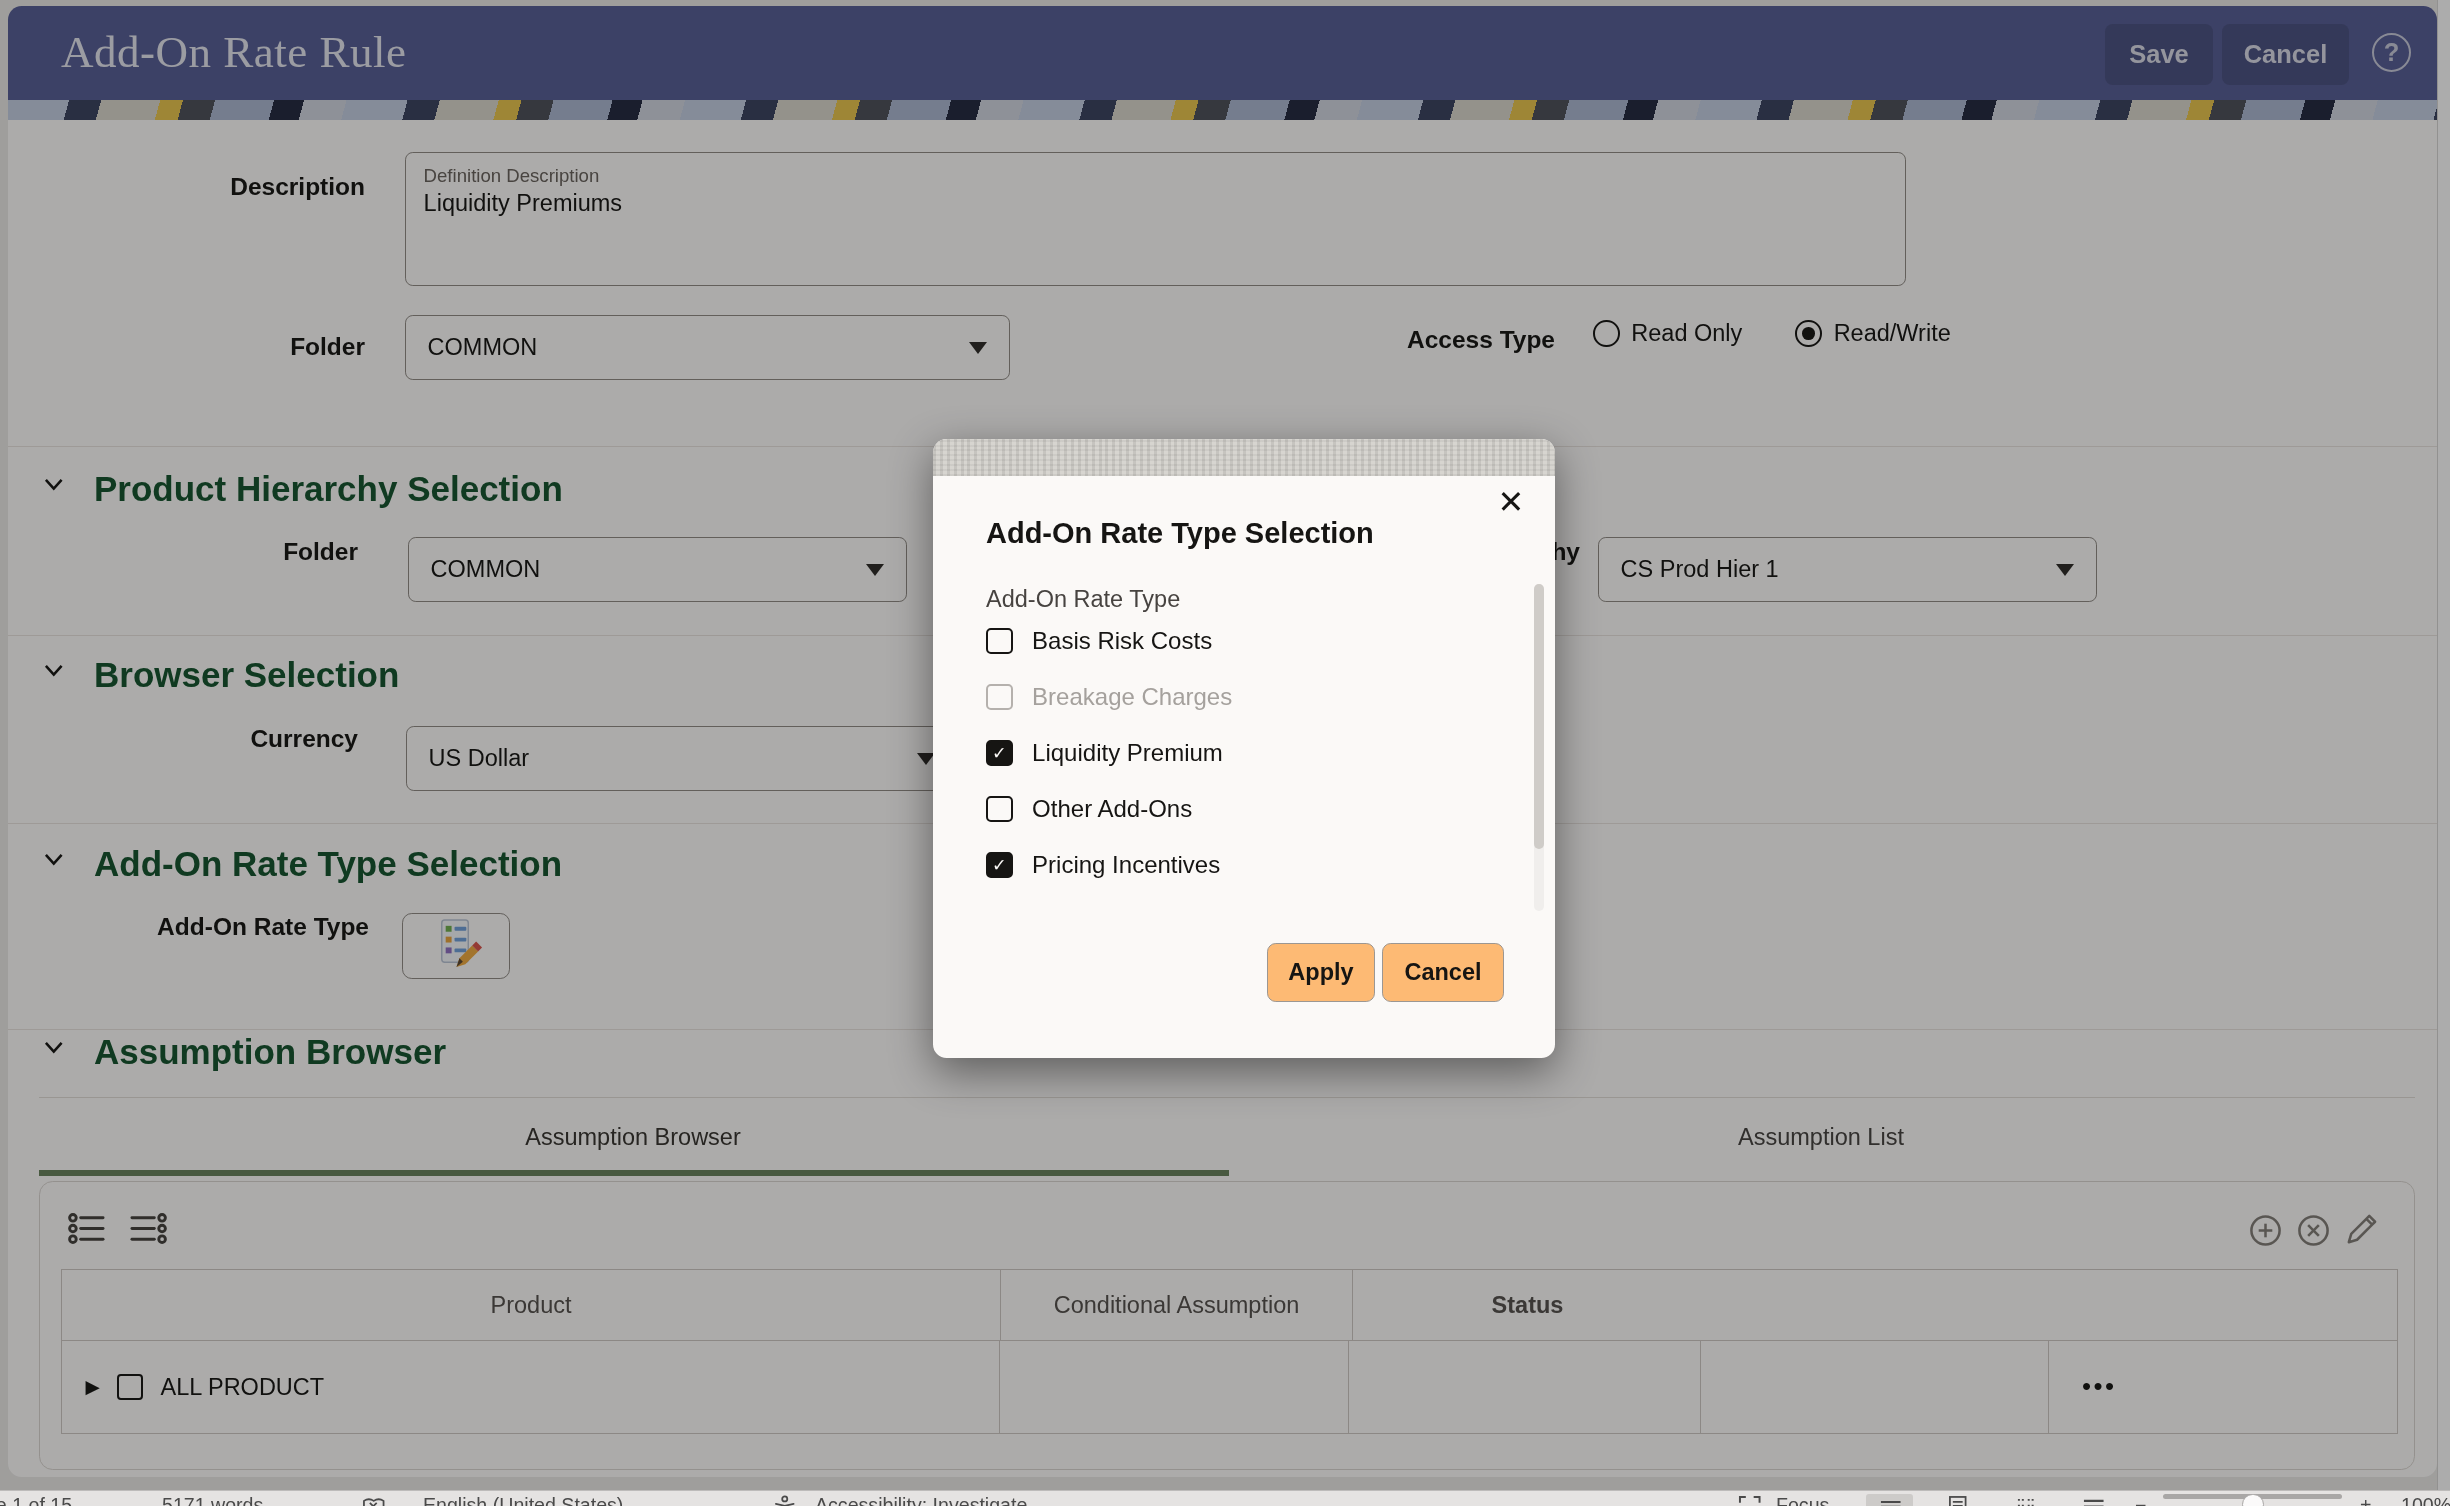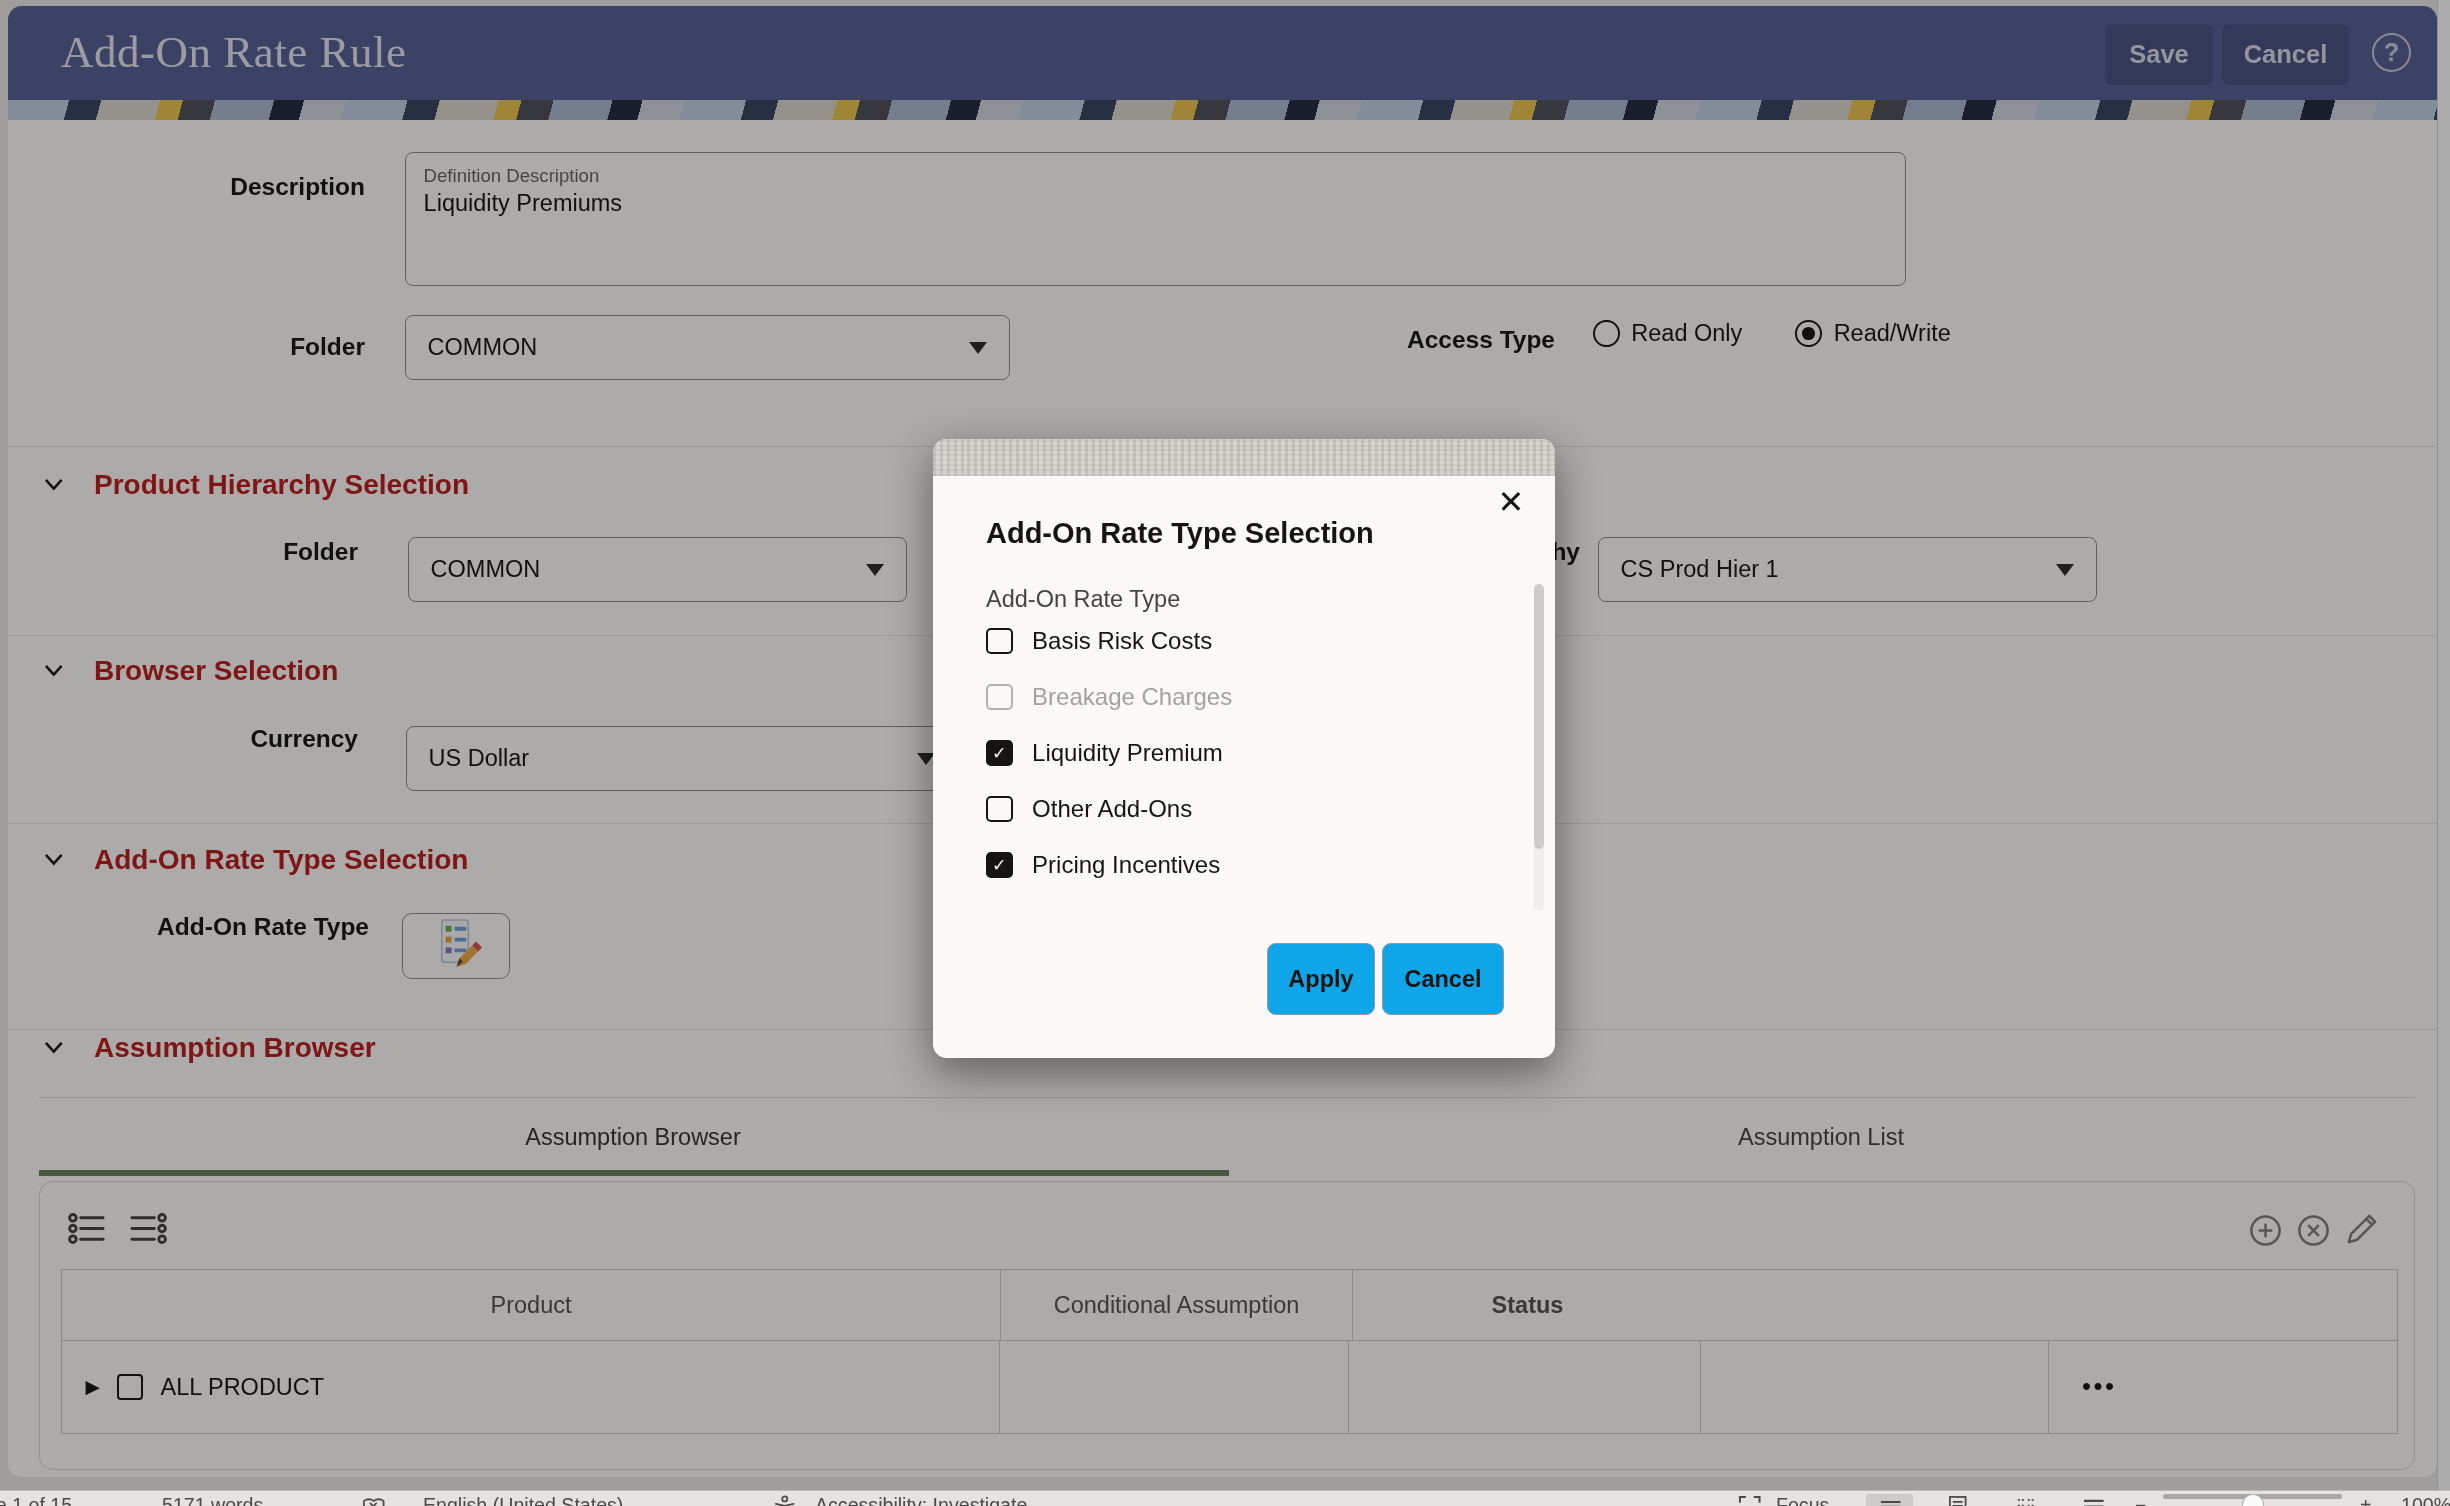--- a/index.html
+++ b/index.html
@@ -42,21 +42,21 @@
   #access-options{left:1593px;top:320px;display:flex;gap:53px;align-items:center;z-index:3;}
   .radio-option{display:flex;align-items:center;gap:11.8px;cursor:pointer;}
   .radio{width:26.5px;height:26.5px;border:2.5px solid #161513;border-radius:50%;position:relative;}
   .radio.selected::after{content:"";position:absolute;left:4.9px;top:4.9px;width:12.7px;height:12.7px;border-radius:50%;background:#161513;}
   .radio-label{font-size:23.5px;color:#161513;}
 
   .divider{left:7.8px;width:2429px;height:0;border-top:1.5px solid #e7e2dd;z-index:3;}
   #div1{top:446px;} #div2{top:635px;} #div3{top:823px;} #div4{top:1029px;}
 
   .sec-chevron{z-index:3;width:25.5px;height:25.5px;background:transparent;border:none;padding:0;cursor:pointer;}
-  .sec-title{z-index:3;font-size:28px;font-weight:bold;color:#b91c1c;}
+  .sec-title{z-index:3;font-size:35px;font-weight:bold;color:#14532d;}
   #ph-chevron{left:41px;top:472px;} #ph-title{left:94px;top:469px;}
   #ph-folder-label{left:52px;top:538px;width:306px;}
   #ph-folder-select{left:408px;top:537px;width:499px;height:65px;}
   #ph-hier-label{left:1353px;top:538px;width:227px;}
   #ph-hier-select{left:1598px;top:537px;width:499px;height:65px;}
 
   #cur-chevron{left:41px;top:658px;} #cur-title{left:94px;top:655px;}
   #currency-label{left:52px;top:725px;width:306px;}
   #currency-select{left:406px;top:726px;width:552px;height:65px;}
 
@@ -105,21 +105,21 @@
   #modal-options{position:absolute;left:53px;top:614px;top:174px;width:470px;}
   .opt{height:56px;display:flex;align-items:center;gap:19.6px;}
   .cbx{width:26.5px;height:26.5px;border:2.5px solid #161513;border-radius:4.9px;background:#fbf9f7;cursor:pointer;
     display:flex;align-items:center;justify-content:center;font-size:17.6px;font-weight:bold;color:#fbf9f7;}
   .opt.checked .cbx{background:#161513;border-color:#161513;}
   .opt.disabled .cbx{border-color:#b5b1ad;cursor:default;}
   .opt-label{font-size:24px;color:#161513;}
   .opt.disabled .opt-label{color:#a5a19d;}
   #modal-scroll-track{position:absolute;right:10.8px;top:145px;width:9.8px;height:327px;background:#f0eeec;border-radius:4.9px;}
   #modal-scroll-thumb{position:absolute;right:10.8px;top:145px;width:9.8px;height:265px;background:#cfccc8;border-radius:4.9px;cursor:pointer;}
-  .modal-btn{position:absolute;top:504px;height:72px;background:#0ea5e9;border:1.5px solid #9c9792;border-radius:8.8px;
+  .modal-btn{position:absolute;top:504px;height:59px;background:#fdba74;border:1.5px solid #9c9792;border-radius:8.8px;
     font-size:23.5px;font-weight:bold;color:#161513;font-family:inherit;cursor:pointer;}
   #apply-btn{left:334px;width:108px;}
   #modal-cancel-btn{left:449px;width:122px;}
 
   
   #status-bar{left:0;top:1490px;width:2450px;height:16.7px;background:#e5e3e2;border-top:1px solid #bdbbba;
     overflow:hidden;z-index:20;}
   #status-bar span,#status-bar svg,#status-bar div{position:absolute;top:2.9px;font-size:19.6px;color:#4a4a4a;white-space:nowrap;}
   #sb-page{left:-39px;cursor:pointer;} #sb-words{left:162px;cursor:pointer;}
   #sb-proof{left:361px;cursor:pointer;} #sb-lang{left:423px;cursor:pointer;}

